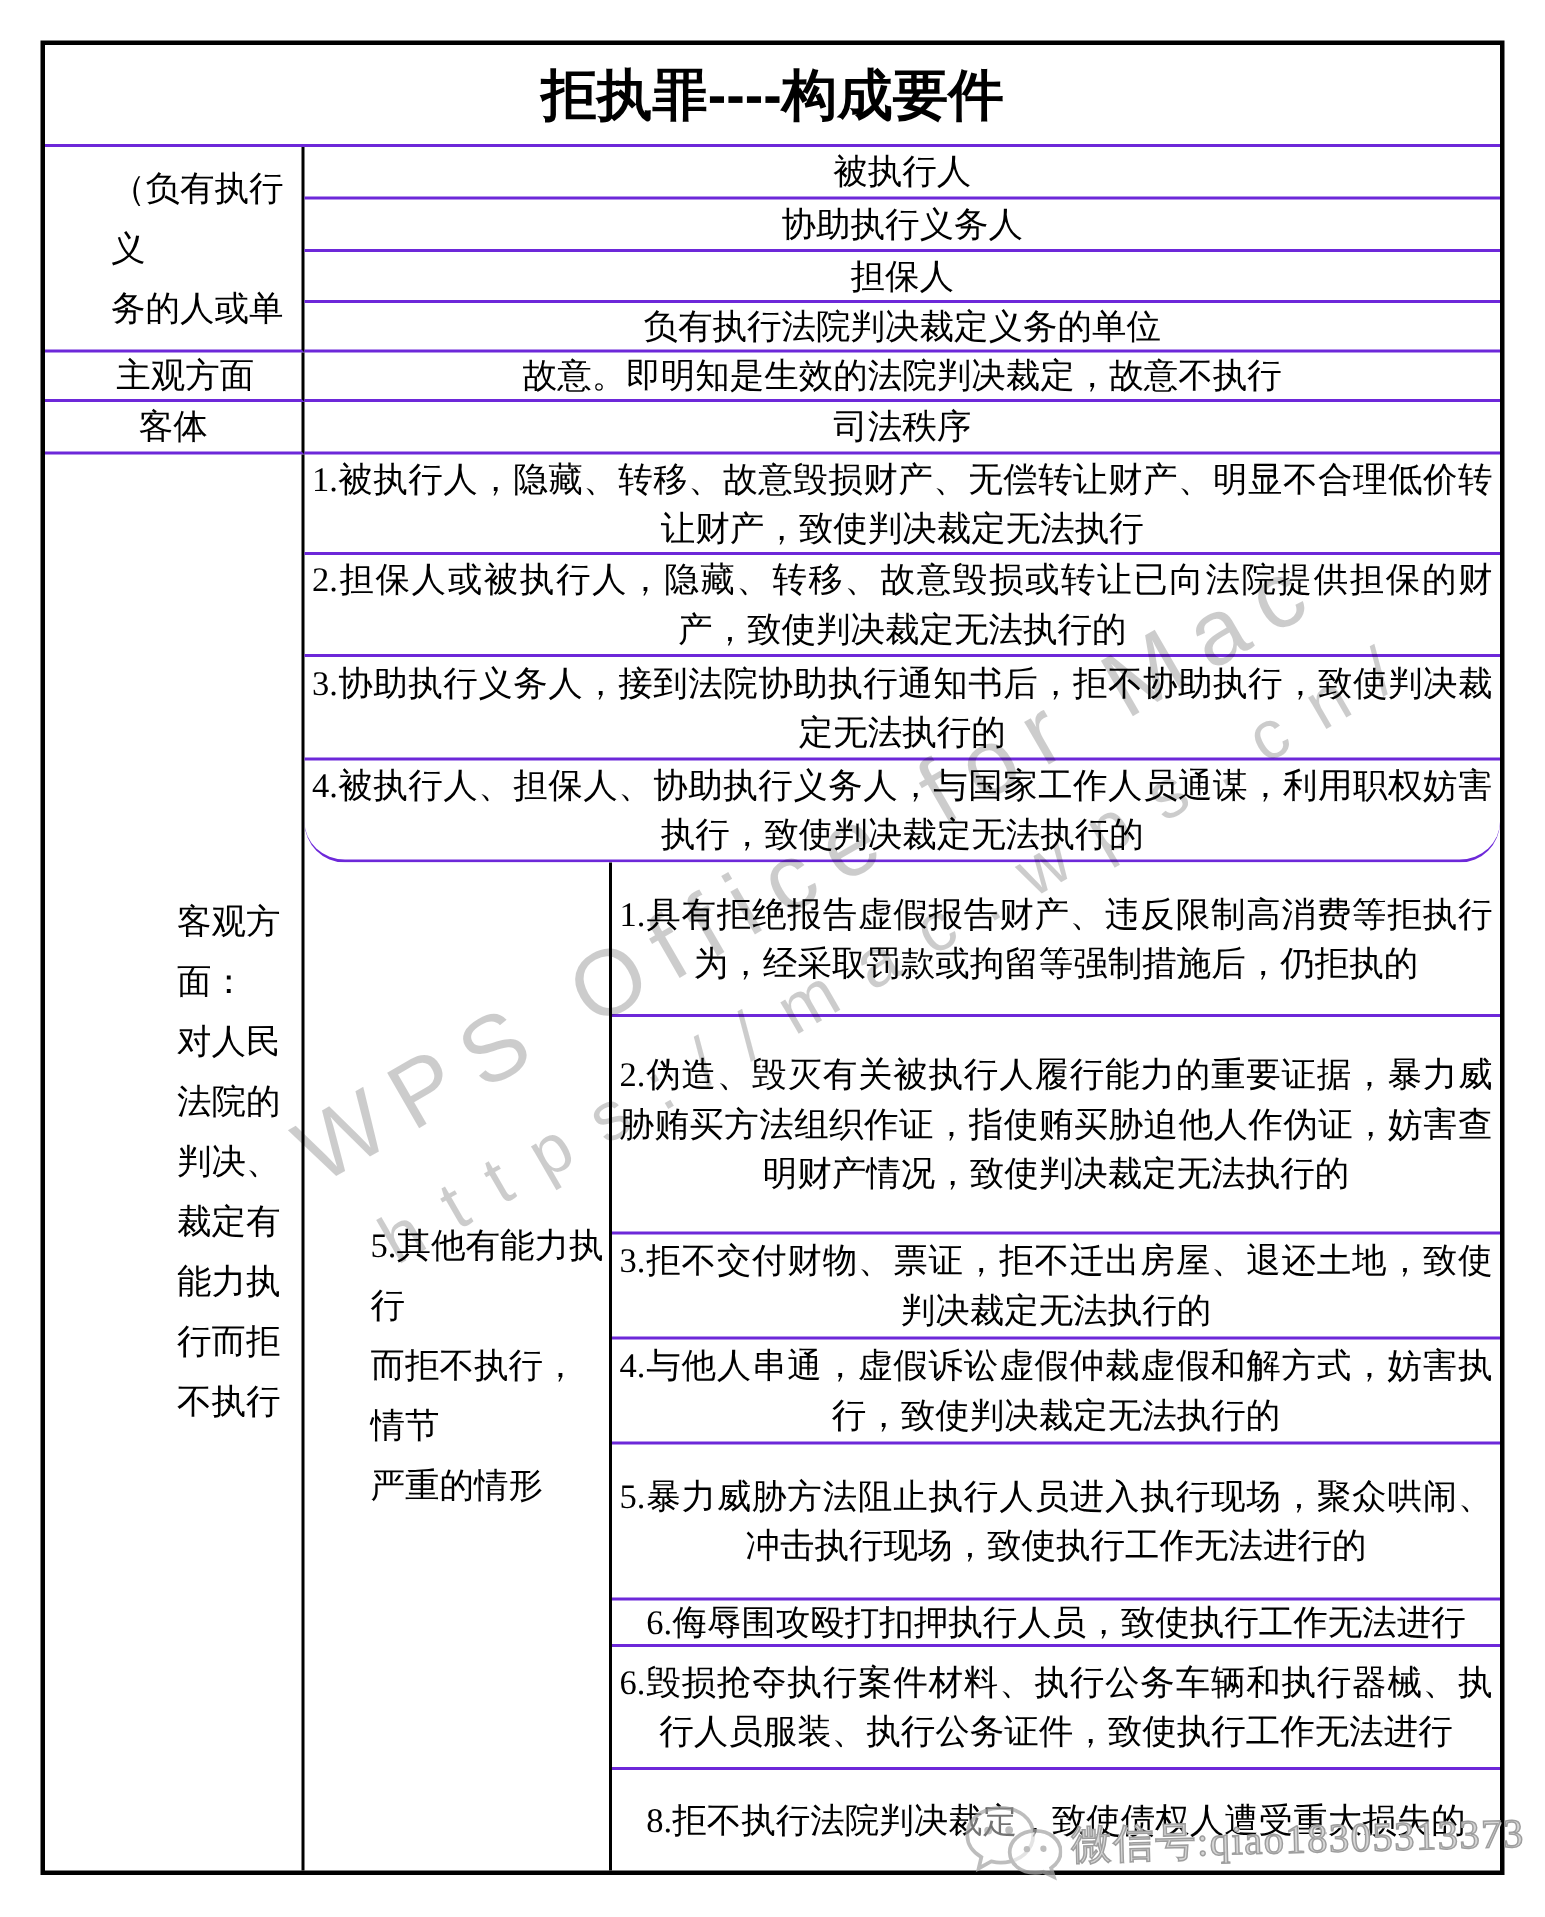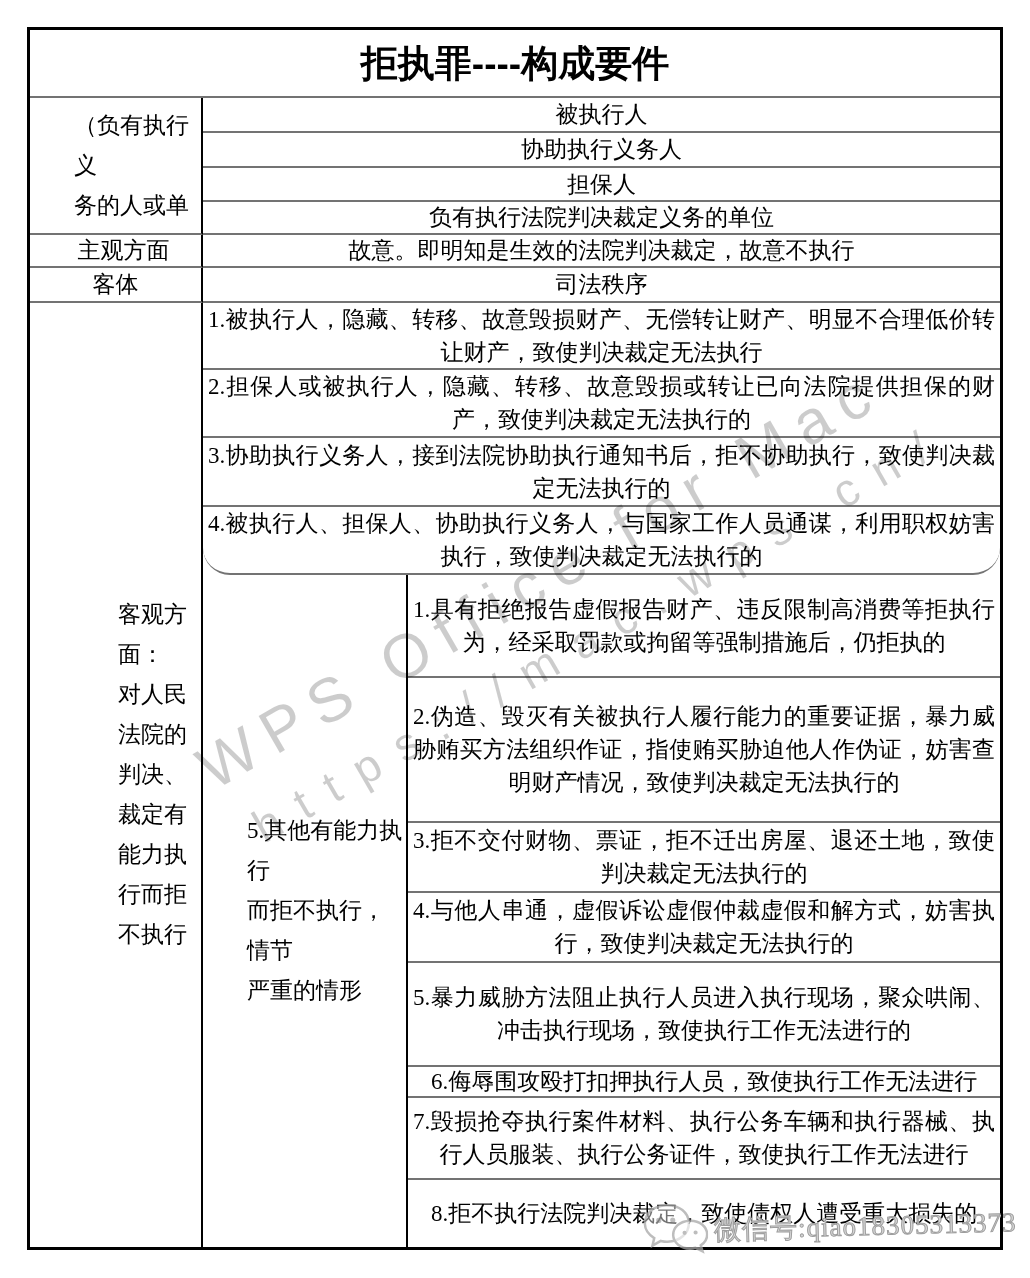--- a/index.html
+++ b/index.html
@@ -14,21 +14,21 @@
     position:absolute;left:27px;top:27px;
     width:976px;height:1223px;box-sizing:border-box;
     border:3px solid #000;
     display:grid;
     grid-template-columns:173px 205px 1fr;
     grid-template-rows:68px 35px 35px 34px 33px 33px 35px 67px 68px 69px 68px 103px 145px 70px 70px 104px 31px 82px 67px;
     background:#fff;
   }
   .c{
     display:flex;align-items:center;justify-content:center;
-    border-right:2px solid #000;border-bottom:2px solid #737373;
+    border-right:2px solid #000;border-bottom:2px solid #6d28d9;
     overflow:hidden;box-sizing:border-box;
     font-size:23px;line-height:33px;
   }
   .c>div{width:100%;}
   .no-r{border-right:none;}
   .no-b{border-bottom:none;}
   .center{text-align:center;}
   .pre{white-space:pre-line;text-align:left;line-height:40px;padding-left:44px;}
   .para{
     text-align:justify;text-align-last:center;text-justify:inter-character;
@@ -145,21 +145,21 @@
   <div class="c no-r" style="grid-area:15/3/16/4;">
     <div class="para">4.与他人串通，虚假诉讼虚假仲裁虚假和解方式，妨害执行，致使判决裁定无法执行的</div>
   </div>
   <div class="c no-r" style="grid-area:16/3/17/4;">
     <div class="para">5.暴力威胁方法阻止执行人员进入执行现场，聚众哄闹、冲击执行现场，致使执行工作无法进行的</div>
   </div>
   <div class="c no-r" style="grid-area:17/3/18/4;">
     <div class="para">6.侮辱围攻殴打扣押执行人员，致使执行工作无法进行</div>
   </div>
   <div class="c no-r" style="grid-area:18/3/19/4;">
-    <div class="para">7.毁损抢夺执行案件材料、执行公务车辆和执行器械、执行人员服装、执行公务证件，致使执行工作无法进行</div>
+    <div class="para">6.毁损抢夺执行案件材料、执行公务车辆和执行器械、执行人员服装、执行公务证件，致使执行工作无法进行</div>
   </div>
   <div class="c no-r no-b" style="grid-area:19/3/20/4;">
     <div class="para">8.拒不执行法院判决裁定，致使债权人遭受重大损失的</div>
   </div>
 
 </div>
 
 <div class="wm-diag">
   <div class="wm-line1">WPS Office for Mac</div>
   <div class="wm-line2">https://mac.wps.cn/</div>

